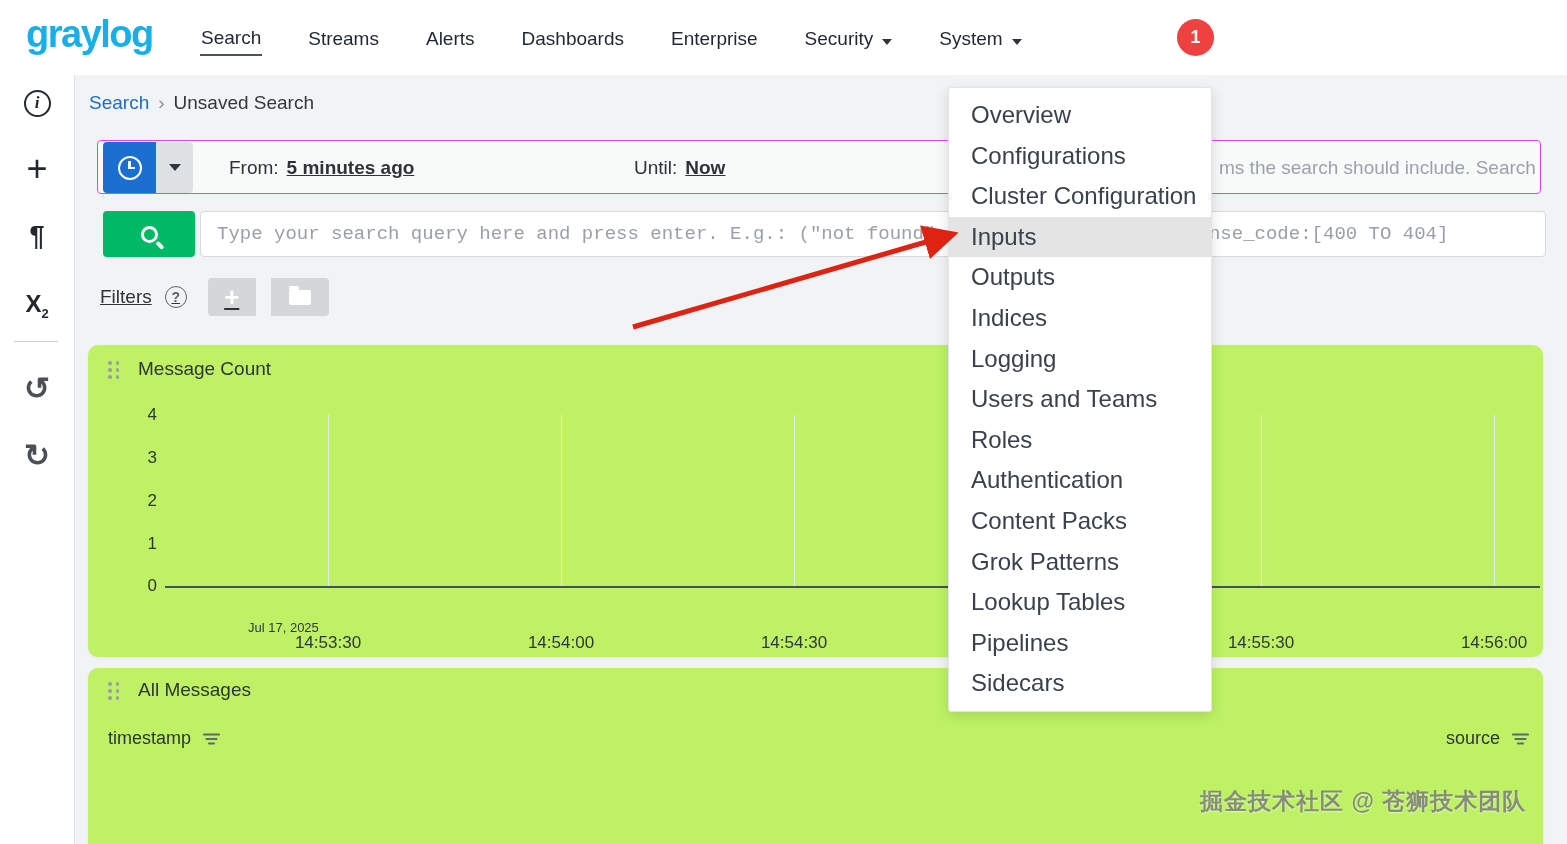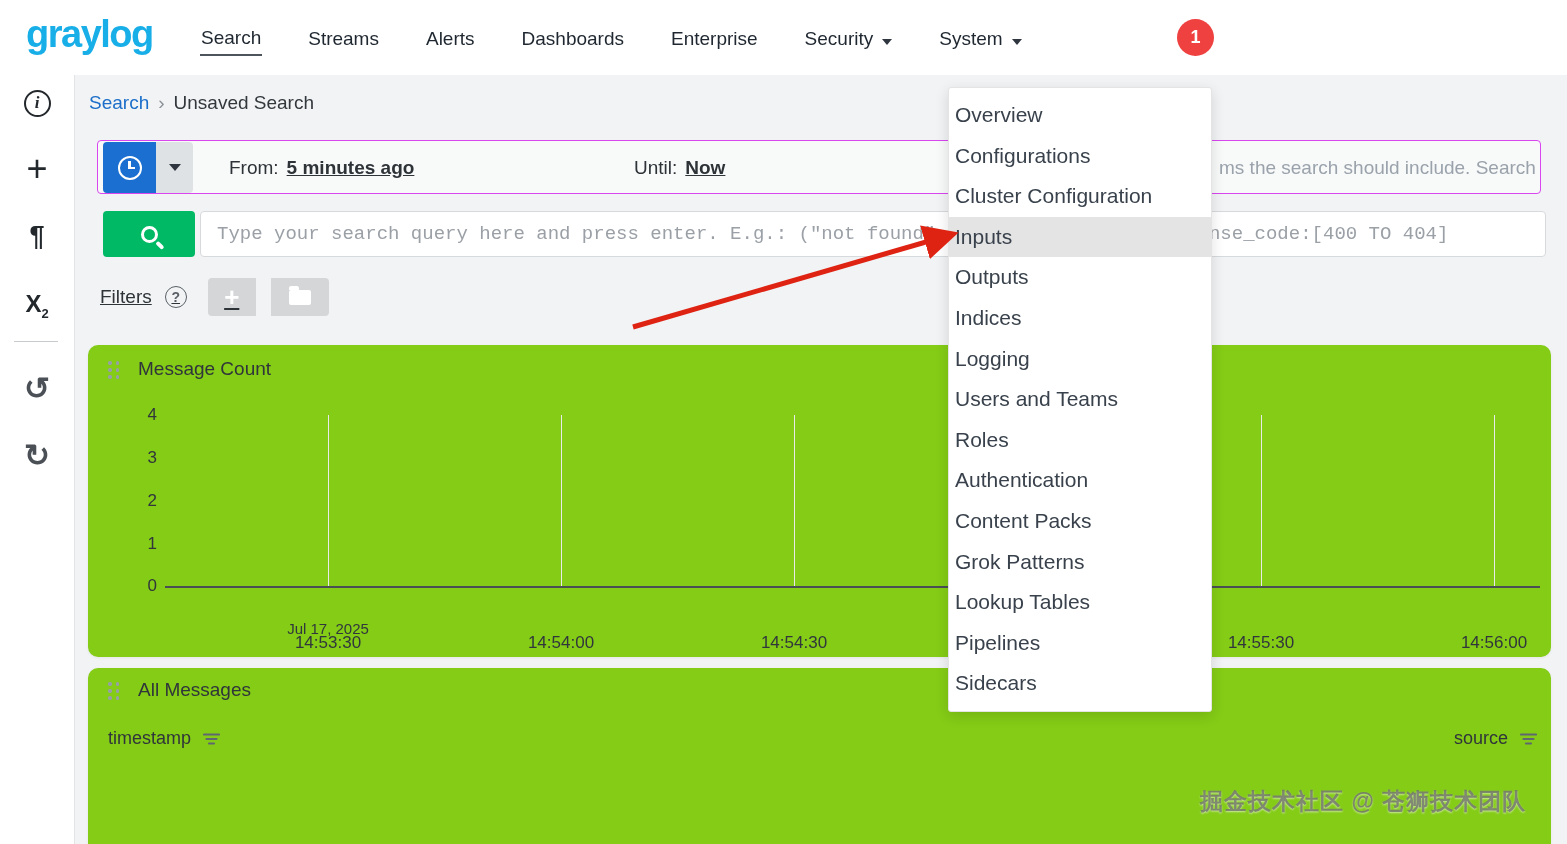--- a/index.html
+++ b/index.html
@@ -69,43 +69,43 @@
   .help-icon { width:22px; height:22px; border:1.5px solid #5a6066; border-radius:50%; color:#5a6066;
                font-size:14px; font-weight:bold; display:flex; align-items:center; justify-content:center; cursor:pointer; }
   .btn-gray { height:38px; background:#d4d6d7; border:none; border-radius:4px; color:#fff; cursor:pointer;
               display:flex; align-items:center; justify-content:center; }
   .btn-plus { width:48px; margin-left:8px; font-size:26px; font-weight:bold; border-radius:4px 0 0 4px; }
   .btn-folder { width:58px; margin-left:2px; border-radius:0 4px 4px 0; }
   .folder { width:22px; height:15px; background:#fff; border-radius:2px; position:relative; display:inline-block; }
   .folder::before { content:""; position:absolute; top:-4px; left:0; width:10px; height:4px; background:#fff; border-radius:2px 2px 0 0; }
 
   
-  .card { position:absolute; left:13px; right:16px; background:#84cc16; border-radius:10px; box-shadow:0 1px 3px rgba(0,0,0,0.06); }
+  .card { position:absolute; left:13px; right:24px; background:#bef264; border-radius:10px; box-shadow:0 1px 3px rgba(0,0,0,0.06); }
   .card-msgcount { top:270px; height:312px; }
   .card-allmsgs  { top:593px; height:300px; }
   .dots { position:absolute; left:20px; display:grid; grid-template-columns:4px 4px; gap:3.5px; cursor:grab; }
   .dots i { width:3.5px; height:3.5px; background:#97a0a8; border-radius:50%; }
   .card-title { position:absolute; left:50px; font-size:19px; color:#2f353a; }
 
   
   .y-label { position:absolute; left:25px; width:44px; text-align:right; font-size:17px; color:#30363c; line-height:17px; }
   .gridline { position:absolute; top:70px; height:172px; width:1px; background:#e7e9eb; }
   .x-axis { position:absolute; left:77px; top:241px; width:1375px; height:2px; background:#494f55; }
   .x-tick { position:absolute; top:248px; width:140px; margin-left:-70px; text-align:center; font-size:17px; color:#30363c;margin-top:40px; }
-  .x-date { position:absolute; top:275px; width:160px; margin-left:-80px; text-align:center; font-size:15px; color:#30363c; }
+  .x-date { position:absolute; top:275px; width:160px; margin-left:-80px; text-align:left; font-size:13px; color:#30363c; }
 
   
   .th { position:absolute; top:60px; font-size:18px; color:#2f353a; display:flex; align-items:center; gap:12px; cursor:pointer; }
   .th-left { left:20px; }  .th-right { right:14px; }
   .sort-icon { display:inline-block; line-height:0; }
 
   
   .dropdown { position:absolute; left:948px; top:87px; width:264px; background:#fff; border:1px solid #e4e4e4;
               border-radius:3px; box-shadow:0 4px 14px rgba(0,0,0,0.13); padding:7px 0; z-index:50; }
-  .menu-item { height:40.6px; line-height:40.6px; padding-left:6px; font-size:21px; color:#39424c; cursor:pointer; white-space:nowrap; }
+  .menu-item { height:40.6px; line-height:40.6px; padding-left:22px; font-size:24px; color:#39424c; cursor:pointer; white-space:nowrap; }
   .menu-item.highlight { background:#e4e4e4; }
 
   
   .arrow-svg { position:absolute; left:580px; top:205px; z-index:60; pointer-events:none; }
   .watermark { position:absolute; left:1200px; top:786px; z-index:70; font-size:23px; font-weight:600;
                letter-spacing:1px; color:rgba(105,105,105,0.75); text-shadow:0 1px 2px rgba(255,255,255,0.6); white-space:nowrap; }
 </style>
 </head>
 <body>
 

